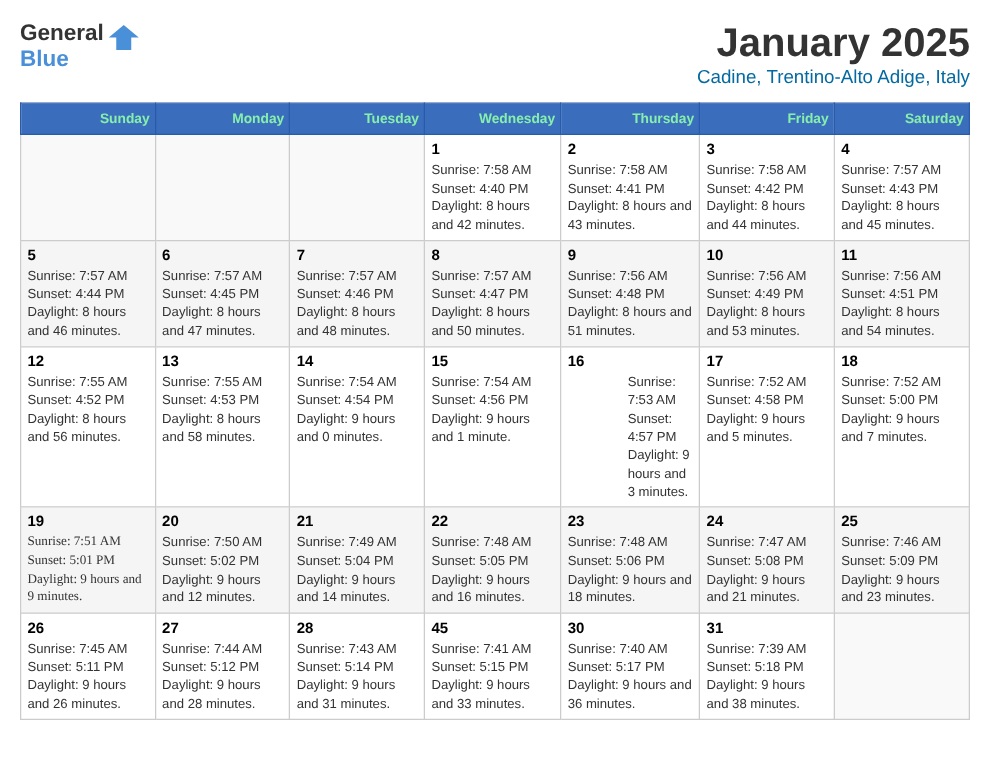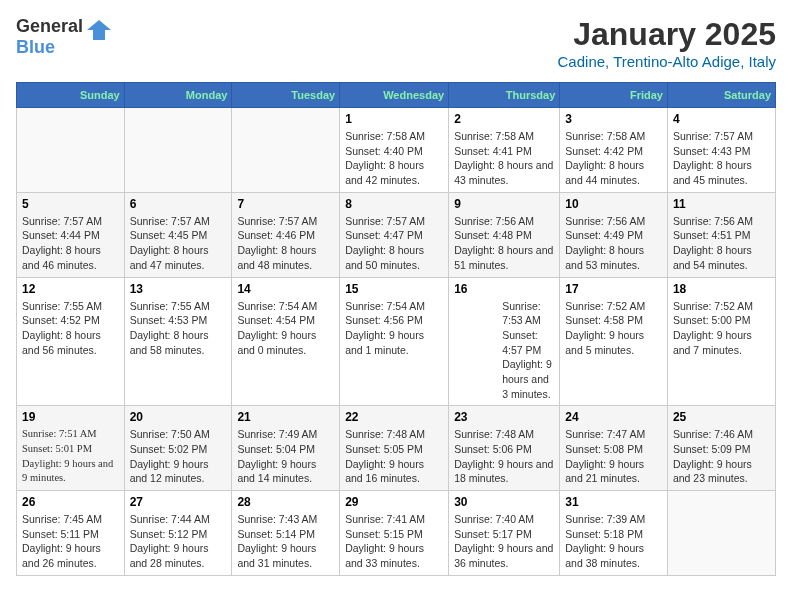--- a/index.html
+++ b/index.html
@@ -294,21 +294,21 @@
 Sunset: 5:12 PM
 Daylight: 9 hours and 28 minutes.</div>
         </td>
         <td>
           <span class="day-number">28</span>
           <div class="day-info" style="white-space: pre-line;">Sunrise: 7:43 AM
 Sunset: 5:14 PM
 Daylight: 9 hours and 31 minutes.</div>
         </td>
         <td>
-          <span class="day-number">29</span>
+          <span class="day-number">45</span>
           <div class="day-info" style="white-space: pre-line;">Sunrise: 7:41 AM
 Sunset: 5:15 PM
 Daylight: 9 hours and 33 minutes.</div>
         </td>
         <td>
           <span class="day-number">30</span>
           <div class="day-info" style="white-space: pre-line;">Sunrise: 7:40 AM
 Sunset: 5:17 PM
 Daylight: 9 hours and 36 minutes.</div>
         </td>

